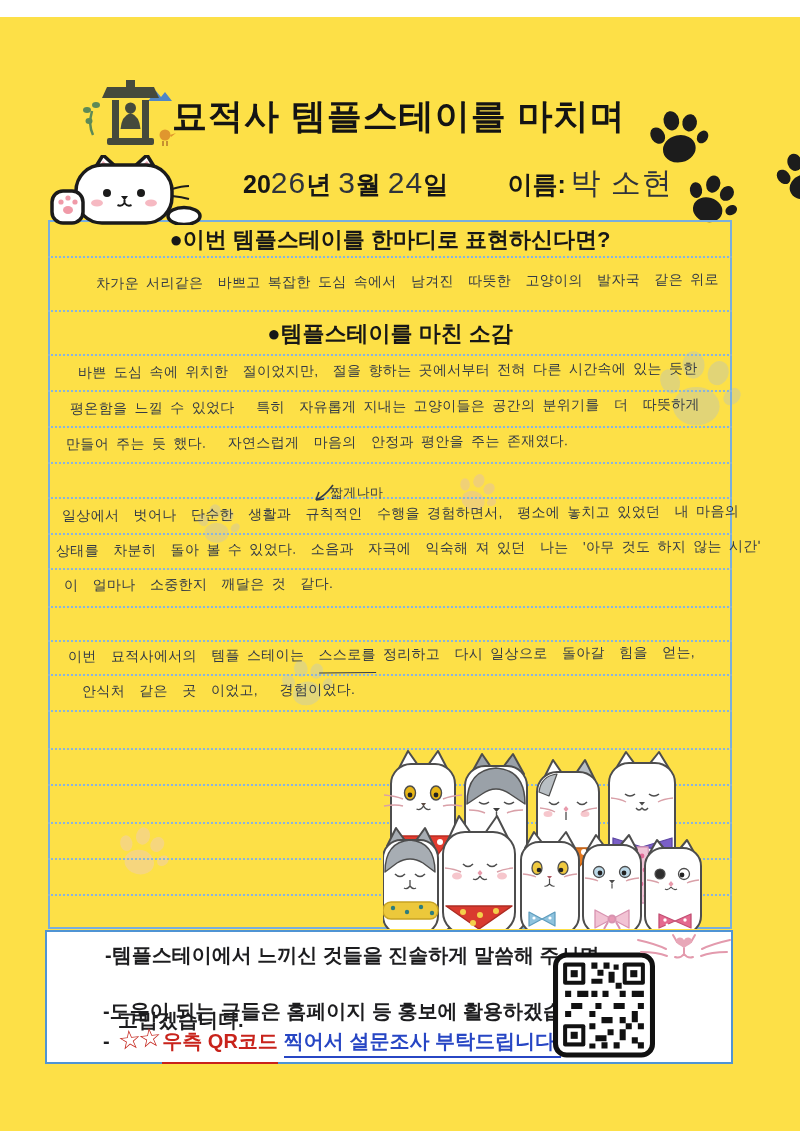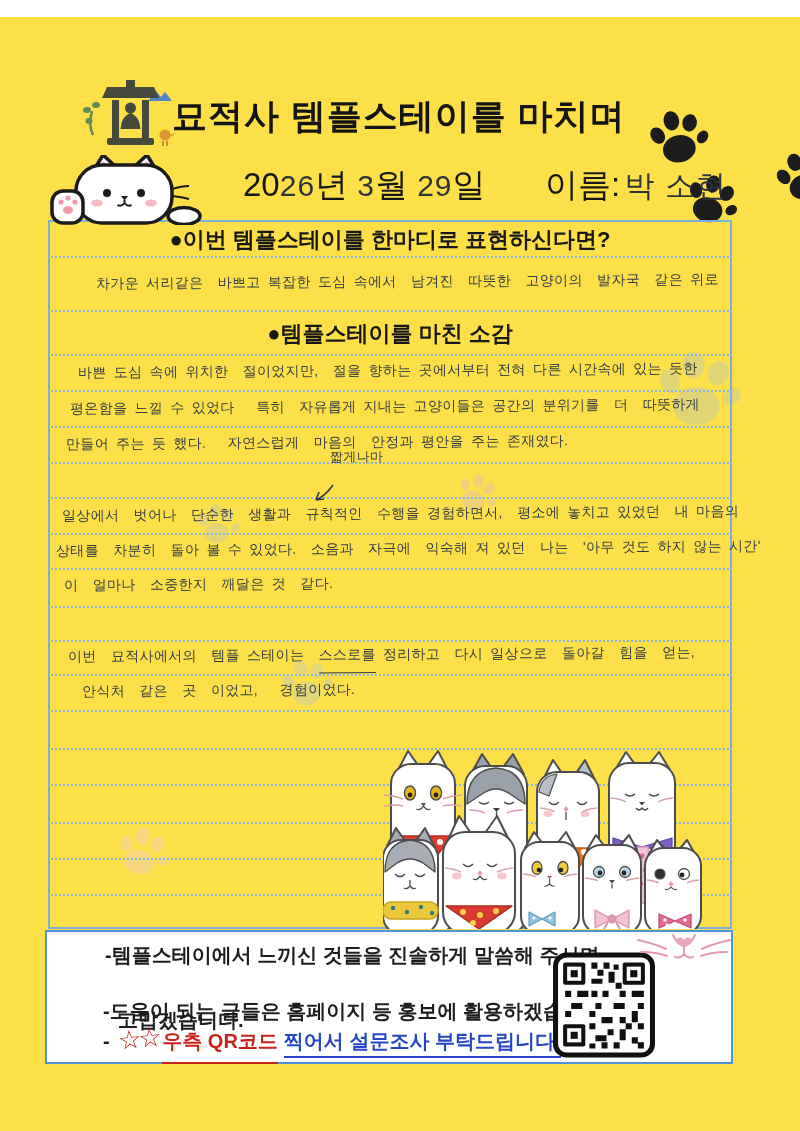--- a/index.html
+++ b/index.html
@@ -2,21 +2,21 @@
 <html><head>
 <meta charset="utf-8">
 <style>
   html,body{margin:0;padding:0;background:#fff;}
   #page{position:relative;width:800px;height:1131px;margin:17px auto;background:#fde047;
         overflow:hidden;font-family:"Liberation Sans","DejaVu Sans",sans-serif;color:#1d1d1f;}
   .abs{position:absolute;}
   
   .title{font-size:35px;font-weight:800;letter-spacing:1px;color:#141414;white-space:nowrap;}
   .qhead{font-weight:800;font-size:22px;text-align:center;color:#171717;white-space:nowrap;width:684px;}
-  .print{font-weight:400;font-size:33px;color:#161616;}
+  .print{font-weight:700;font-size:25px;color:#161616;}
   
   .hw{font-size:14px;color:#343b46;white-space:pre;letter-spacing:.3px;word-spacing:3px;transform:rotate(-.4deg);}
   .hwdate{font-size:30px;color:#2e333c;letter-spacing:1px;}
   .uline{border-bottom:1.5px solid #343b46;padding-bottom:10px;}
   
   .mainbox{left:48px;top:203px;width:684px;height:709px;border:2px solid #79aede;box-sizing:border-box;z-index:1;}
   .rule{position:absolute;left:48px;width:684px;height:0;border-top:2px dotted #88b4e0;z-index:1;}
   .z2{z-index:2;}
   .z3{z-index:3;}
   .z0{z-index:0;}
@@ -68,21 +68,21 @@
       <use href="#paw" fill="#1c1c1c"></use>
     </svg>
   <svg class="abs" style="left:684px;top:156px;transform:rotate(16deg);" width="56" height="56">
       <use href="#paw" fill="#1c1c1c"></use>
     </svg>
   <svg class="abs" style="left:775px;top:132px;transform:rotate(-18deg);" width="56" height="56">
       <use href="#paw" fill="#1c1c1c"></use>
     </svg>
 
   <div class="abs" style="left:243px;top:146px;white-space:nowrap;">
-    <span class="print">20</span><span class="hwdate">26</span><span class="print">년 </span><span class="hwdate">3</span><span class="print">월 </span><span class="hwdate">29</span><span class="print">일</span>
+    <span class="print">20</span><span class="hwdate">26</span><span class="print">년 </span><span class="hwdate">3</span><span class="print">월 </span><span class="hwdate">24</span><span class="print">일</span>
     <span class="print" style="margin-left:55px;">이름:</span>
     <span class="hwdate">박 소현</span>
   </div>
 
   <svg class="abs z2" style="left:50px;top:138px;" width="160" height="70" viewBox="0 0 160 70">
     <polygon points="42,18 53,0 65,11" fill="#fff" stroke="#1b1b1b" stroke-width="3.5" stroke-linejoin="round"></polygon>
     <polygon points="85,11 97,0 108,18" fill="#fff" stroke="#1b1b1b" stroke-width="3.5" stroke-linejoin="round"></polygon>
     <polygon points="47,15 53,6 59,11" fill="#f5a9b4"></polygon>
     <polygon points="91,11 97,6 103,15" fill="#f5a9b4"></polygon>
     <rect x="26" y="10" width="96" height="58" rx="26" fill="#fff" stroke="#1b1b1b" stroke-width="3.5"></rect>
@@ -141,21 +141,21 @@
 
   <div class="abs qhead z2" style="left:48px;top:208px;">●이번 템플스테이를 한마디로 표현하신다면?</div>
   <div class="abs qhead z2" style="left:48px;top:302px;">●템플스테이를 마친 소감</div>
 
   <div class="abs hw z2" style="left:96px;top:256px;">차가운 서리같은  바쁘고 복잡한 도심 속에서  남겨진  따뜻한  고양이의  발자국  같은 위로</div>
 
   <div class="abs hw z2" style="left:78px;top:345px;">바쁜 도심 속에 위치한  절이었지만,  절을 향하는 곳에서부터 전혀 다른 시간속에 있는 듯한</div>
   <div class="abs hw z2" style="left:70px;top:381px;">평온함을 느낄 수 있었다   특히  자유롭게 지내는 고양이들은 공간의 분위기를  더  따뜻하게</div>
   <div class="abs hw z2" style="left:66px;top:417px;">만들어 주는 듯 했다.   자연스럽게  마음의  안정과 평안을 주는 존재였다.</div>
 
-  <div class="abs hw z2" style="left:330px;top:431px;font-size:13px;">짧게나마</div>
+  <div class="abs hw z2" style="left:330px;top:467px;font-size:13px;">짧게나마</div>
   <svg class="abs z2" style="left:312px;top:466px;" width="24" height="22" viewBox="0 0 24 22">
     <path d="M21,2 C16,9 11,14 4,17 M4,17 l8,-1 M4,17 l3,-8" stroke="#343b46" stroke-width="1.6" fill="none"></path>
   </svg>
 
   <div class="abs hw z2" style="left:62px;top:488px;">일상에서  벗어나  단순한  생활과  규칙적인  수행을 경험하면서,  평소에 놓치고 있었던  내 마음의</div>
   <div class="abs hw z2" style="left:56px;top:523px;">상태를  차분히  돌아 볼 수 있었다.  소음과  자극에  익숙해 져 있던  나는  '아무 것도 하지 않는 시간'</div>
   <div class="abs hw z2" style="left:64px;top:559px;">이  얼마나  소중한지  깨달은 것  같다.</div>
 
   <div class="abs hw z2" style="left:68px;top:629px;"><span>이번  묘적사에서의  템플 스테이는  </span><span class="uline">스스로를</span><span> 정리하고  다시 일상으로  돌아갈  힘을  얻는,</span></div>
   <div class="abs hw z2" style="left:82px;top:665px;">안식처  같은  곳  이었고,   경험이었다.</div>

